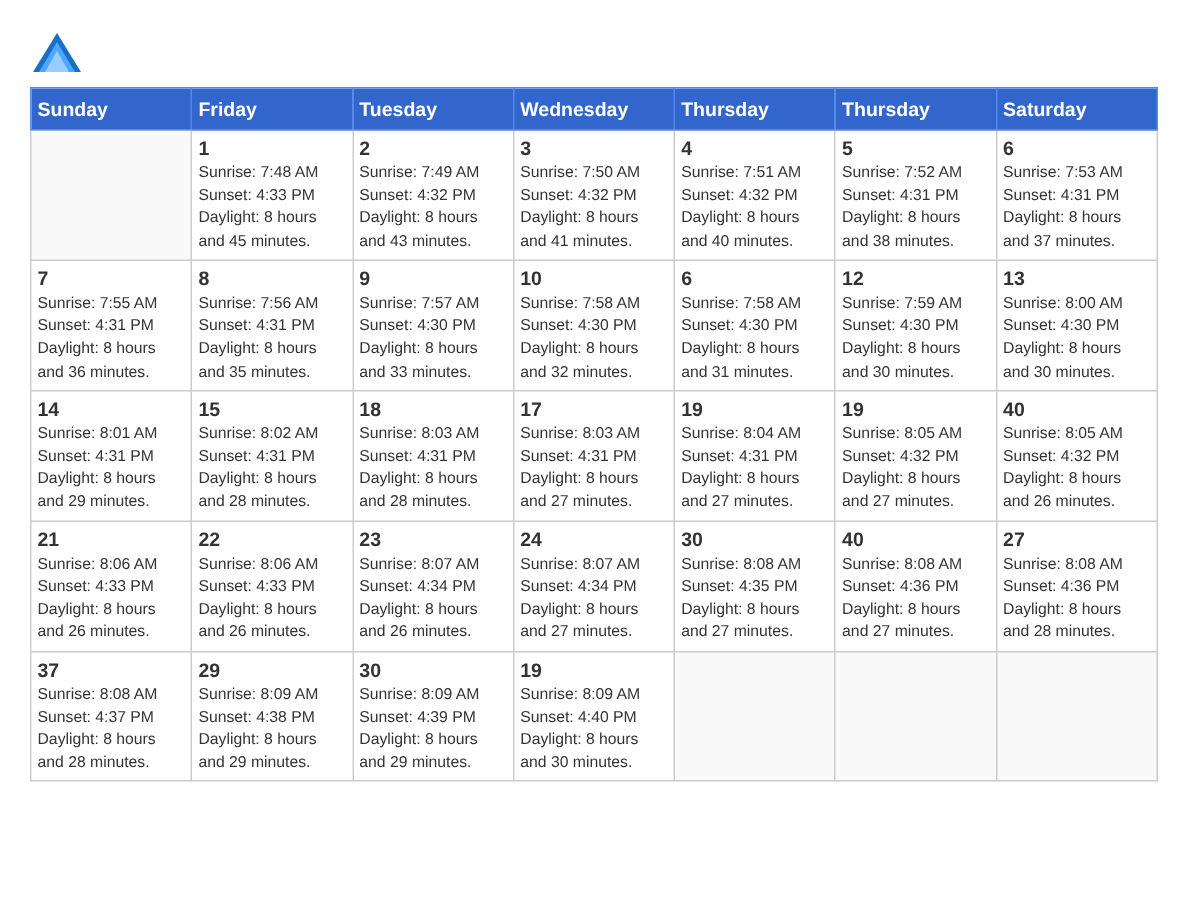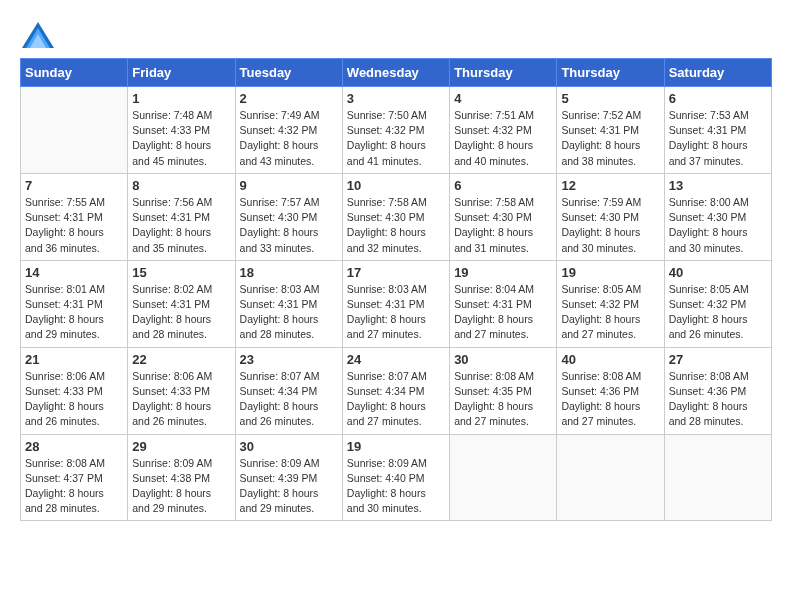--- a/index.html
+++ b/index.html
@@ -226,21 +226,21 @@
           <span class="day-number">40</span>
           <div class="day-info">Sunrise: 8:08 AM<br>Sunset: 4:36 PM<br>Daylight: 8 hours<br>and 27 minutes.</div>
         </td>
         <td>
           <span class="day-number">27</span>
           <div class="day-info">Sunrise: 8:08 AM<br>Sunset: 4:36 PM<br>Daylight: 8 hours<br>and 28 minutes.</div>
         </td>
       </tr>
       <tr>
         <td>
-          <span class="day-number">28</span>
+          <span class="day-number">37</span>
           <div class="day-info">Sunrise: 8:08 AM<br>Sunset: 4:37 PM<br>Daylight: 8 hours<br>and 28 minutes.</div>
         </td>
         <td>
           <span class="day-number">29</span>
           <div class="day-info">Sunrise: 8:09 AM<br>Sunset: 4:38 PM<br>Daylight: 8 hours<br>and 29 minutes.</div>
         </td>
         <td>
           <span class="day-number">30</span>
           <div class="day-info">Sunrise: 8:09 AM<br>Sunset: 4:39 PM<br>Daylight: 8 hours<br>and 29 minutes.</div>
         </td>

